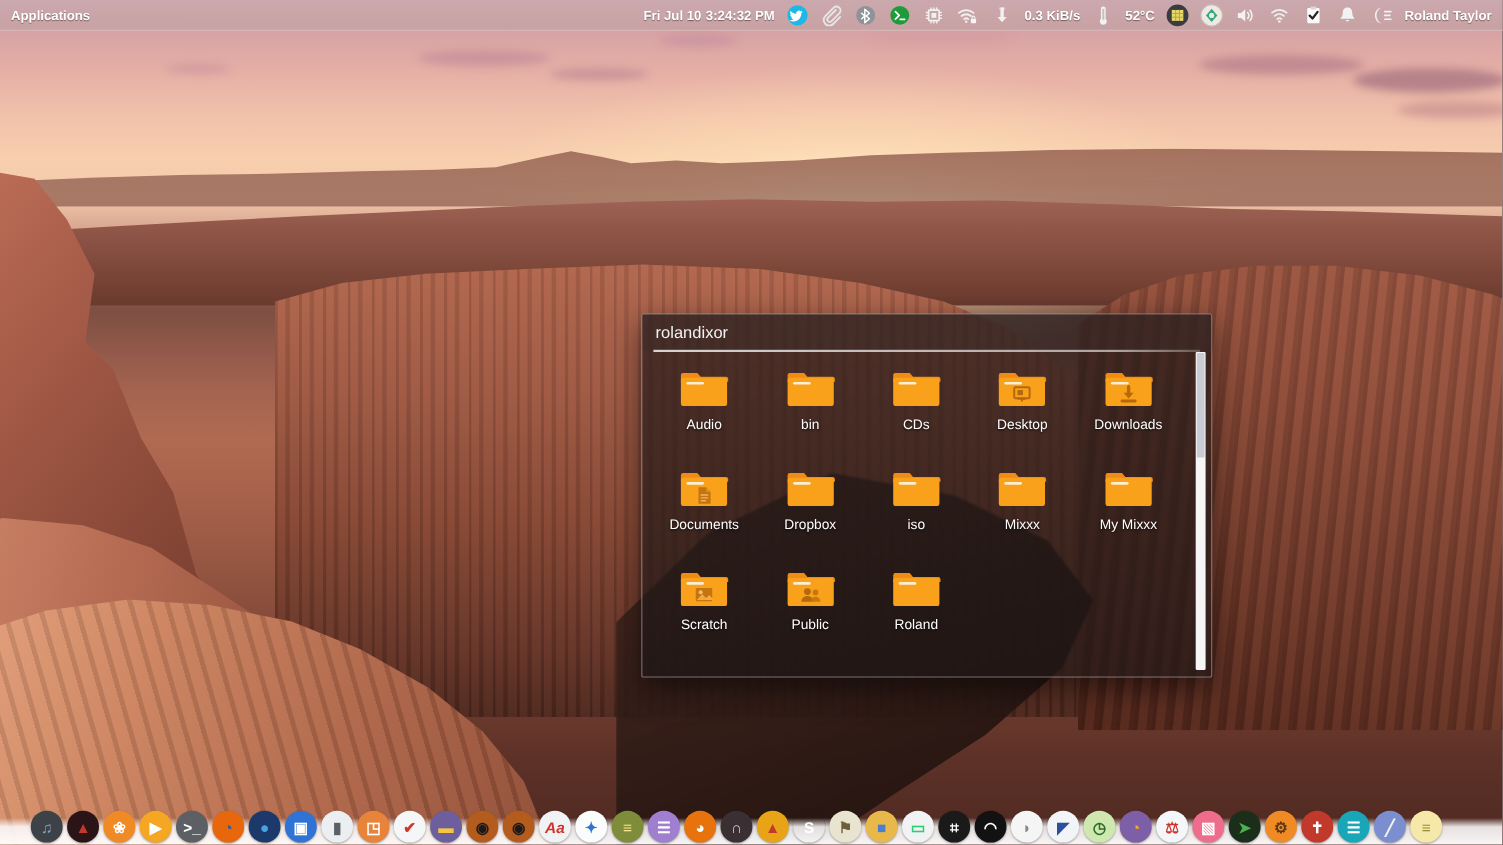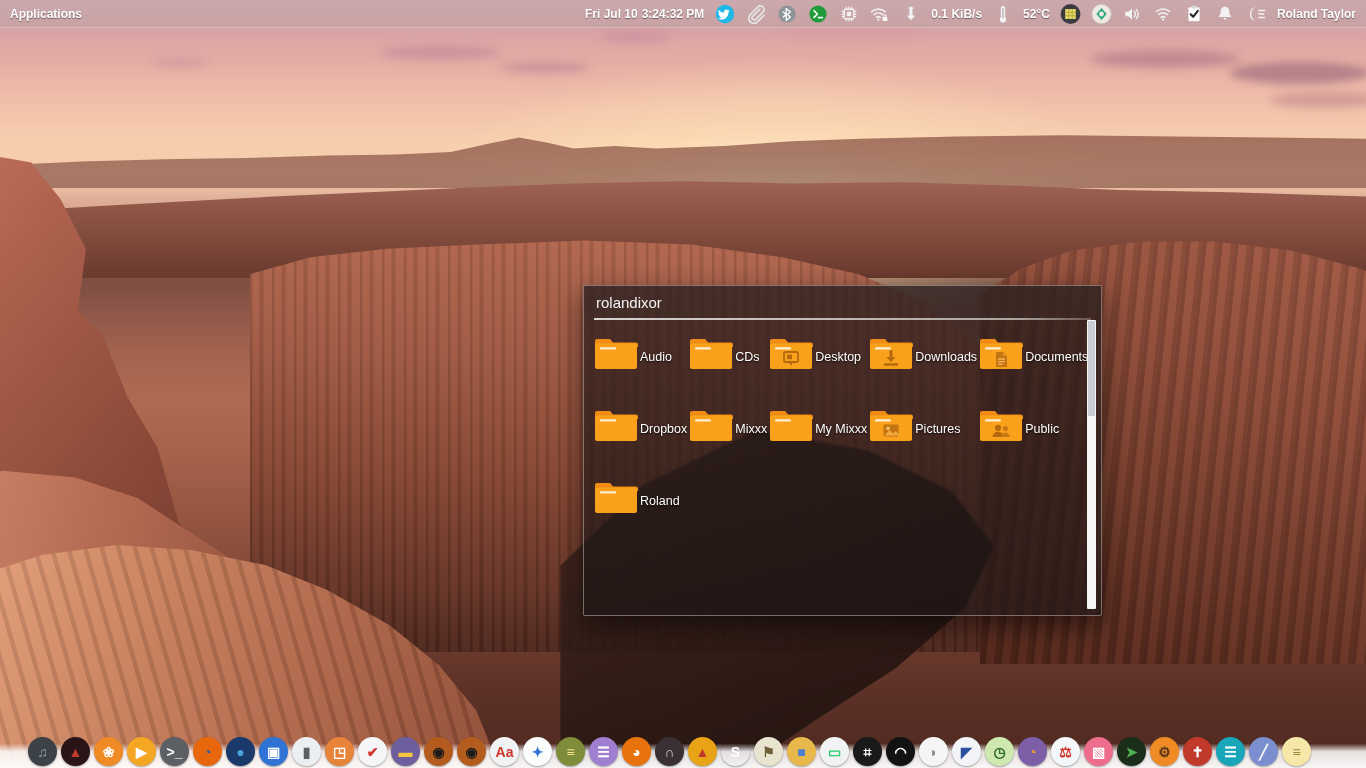--- a/index.html
+++ b/index.html
@@ -242,21 +242,21 @@
     overflow: hidden;
   }
   #icon-grid {
     display: grid;
     grid-template-columns: repeat(5, 1fr);
     row-gap: 29px;
     width: 482px;
   }
   .file-item {
     display: flex;
-    flex-direction: row;
+    flex-direction: column;
     align-items: center;
     cursor: default;
     padding: 2px 0 1px 0;
     border-radius: 3px;
   }
 
   .folder-icon {
     width: 48px; height: 40px;
     position: relative;
   }
@@ -428,21 +428,21 @@
     <div class="panel-item">
       <span class="panel-icon">
         <svg width="20" height="20" viewBox="0 0 20 20">
           <rect x="7.2" y="2.6" width="5.6" height="2.6" rx=".6" fill="#d6d6d6" opacity=".75"></rect>
           <path d="M10 4.2v8.2" stroke="#f2f2f2" stroke-width="3.1" stroke-linecap="round" fill="none"></path>
           <path d="M5.8 11.4 10 16.2l4.2-4.8z" fill="#f2f2f2"></path>
         </svg>
       </span>
     </div>
 
-    <div class="panel-item">0.1 KiB/s</div>
+    <div class="panel-item">0.3 KiB/s</div>
 
     <div class="panel-item">
       <span class="panel-icon">
         <svg width="14" height="20" viewBox="0 0 14 20">
           <rect x="4.8" y="2" width="4.4" height="12" rx="2.2" fill="#f2f2f2"></rect>
           <circle cx="7" cy="15.4" r="3.1" fill="#f2f2f2"></circle>
           <rect x="6.1" y="4" width="1.8" height="10" fill="#9a9a9a" opacity=".55"></rect>
         </svg>
       </span>
     </div>
@@ -538,20 +538,30 @@
           <span class="folder-icon">
             <svg width="48" height="40" viewBox="0 0 48 40">
               <path d="M3 7a2 2 0 0 1 2-2h13l3 3.6h23a2 2 0 0 1 2 2V13H3z" fill="#f08c16"></path>
               <path d="M3 11.4a2 2 0 0 1 2-2h38a2 2 0 0 1 2 2V33a2 2 0 0 1-2 2H5a2 2 0 0 1-2-2z" fill="#f9a11b"></path>
               <rect x="8" y="13.2" width="16" height="2.4" rx="1.2" fill="#ffffff" opacity=".82"></rect>
             </svg>
           </span>
           <span class="file-label">Audio</span>
         </div>
 
+        <div class="file-item">
+          <span class="folder-icon">
+            <svg width="48" height="40" viewBox="0 0 48 40">
+              <path d="M3 7a2 2 0 0 1 2-2h13l3 3.6h23a2 2 0 0 1 2 2V13H3z" fill="#f08c16"></path>
+              <path d="M3 11.4a2 2 0 0 1 2-2h38a2 2 0 0 1 2 2V33a2 2 0 0 1-2 2H5a2 2 0 0 1-2-2z" fill="#f9a11b"></path>
+              <rect x="8" y="13.2" width="16" height="2.4" rx="1.2" fill="#ffffff" opacity=".82"></rect>
+            </svg>
+          </span>
+          <span class="file-label">bin</span>
+        </div>
 
         <div class="file-item">
           <span class="folder-icon">
             <svg width="48" height="40" viewBox="0 0 48 40">
               <path d="M3 7a2 2 0 0 1 2-2h13l3 3.6h23a2 2 0 0 1 2 2V13H3z" fill="#f08c16"></path>
               <path d="M3 11.4a2 2 0 0 1 2-2h38a2 2 0 0 1 2 2V33a2 2 0 0 1-2 2H5a2 2 0 0 1-2-2z" fill="#f9a11b"></path>
               <rect x="8" y="13.2" width="16" height="2.4" rx="1.2" fill="#ffffff" opacity=".82"></rect>
             </svg>
           </span>
           <span class="file-label">CDs</span>
@@ -606,20 +616,30 @@
           <span class="folder-icon">
             <svg width="48" height="40" viewBox="0 0 48 40">
               <path d="M3 7a2 2 0 0 1 2-2h13l3 3.6h23a2 2 0 0 1 2 2V13H3z" fill="#f08c16"></path>
               <path d="M3 11.4a2 2 0 0 1 2-2h38a2 2 0 0 1 2 2V33a2 2 0 0 1-2 2H5a2 2 0 0 1-2-2z" fill="#f9a11b"></path>
               <rect x="8" y="13.2" width="16" height="2.4" rx="1.2" fill="#ffffff" opacity=".82"></rect>
             </svg>
           </span>
           <span class="file-label">Dropbox</span>
         </div>
 
+        <div class="file-item">
+          <span class="folder-icon">
+            <svg width="48" height="40" viewBox="0 0 48 40">
+              <path d="M3 7a2 2 0 0 1 2-2h13l3 3.6h23a2 2 0 0 1 2 2V13H3z" fill="#f08c16"></path>
+              <path d="M3 11.4a2 2 0 0 1 2-2h38a2 2 0 0 1 2 2V33a2 2 0 0 1-2 2H5a2 2 0 0 1-2-2z" fill="#f9a11b"></path>
+              <rect x="8" y="13.2" width="16" height="2.4" rx="1.2" fill="#ffffff" opacity=".82"></rect>
+            </svg>
+          </span>
+          <span class="file-label">iso</span>
+        </div>
 
         <div class="file-item">
           <span class="folder-icon">
             <svg width="48" height="40" viewBox="0 0 48 40">
               <path d="M3 7a2 2 0 0 1 2-2h13l3 3.6h23a2 2 0 0 1 2 2V13H3z" fill="#f08c16"></path>
               <path d="M3 11.4a2 2 0 0 1 2-2h38a2 2 0 0 1 2 2V33a2 2 0 0 1-2 2H5a2 2 0 0 1-2-2z" fill="#f9a11b"></path>
               <rect x="8" y="13.2" width="16" height="2.4" rx="1.2" fill="#ffffff" opacity=".82"></rect>
             </svg>
           </span>
           <span class="file-label">Mixxx</span>
@@ -641,21 +661,21 @@
           <span class="folder-icon">
             <svg width="48" height="40" viewBox="0 0 48 40">
               <path d="M3 7a2 2 0 0 1 2-2h13l3 3.6h23a2 2 0 0 1 2 2V13H3z" fill="#f08c16"></path>
               <path d="M3 11.4a2 2 0 0 1 2-2h38a2 2 0 0 1 2 2V33a2 2 0 0 1-2 2H5a2 2 0 0 1-2-2z" fill="#f9a11b"></path>
               <rect x="8" y="13.2" width="16" height="2.4" rx="1.2" fill="#ffffff" opacity=".82"></rect>
               <rect x="16.5" y="18.5" width="15" height="12" rx="1" fill="#c47410"></rect>
               <circle cx="21" cy="22.4" r="1.8" fill="#f6c06a"></circle>
               <path d="M17.5 29.5 22.4 24l3.4 3.6 3-2.6 4.2 4.5z" fill="#f3a93c"></path>
             </svg>
           </span>
-          <span class="file-label">Pictures</span>
+          <span class="file-label">Scratch</span>
         </div>
 
         <div class="file-item">
           <span class="folder-icon">
             <svg width="48" height="40" viewBox="0 0 48 40">
               <path d="M3 7a2 2 0 0 1 2-2h13l3 3.6h23a2 2 0 0 1 2 2V13H3z" fill="#f08c16"></path>
               <path d="M3 11.4a2 2 0 0 1 2-2h38a2 2 0 0 1 2 2V33a2 2 0 0 1-2 2H5a2 2 0 0 1-2-2z" fill="#f9a11b"></path>
               <rect x="8" y="13.2" width="16" height="2.4" rx="1.2" fill="#ffffff" opacity=".82"></rect>
               <circle cx="21" cy="21.8" r="3.1" fill="#b5690c"></circle>
               <path d="M15.6 31c0-3.2 2.4-5.2 5.4-5.2s5.4 2 5.4 5.2z" fill="#b5690c"></path>
@@ -752,21 +772,21 @@
             <span class="glyph" style="color: rgb(26, 26, 26);">◉</span>
           </div>
         </div>
         <div class="dock-item" title="Screencast">
           <div class="dock-icon" style="background: rgb(179, 92, 30);">
             <span class="glyph" style="color: rgb(26, 26, 26);">◉</span>
           </div>
         </div>
         <div class="dock-item" title="Font Viewer">
           <div class="dock-icon" style="background: rgb(240, 242, 243);">
-            <span class="glyph" style="color: rgb(208, 53, 43);">Aa</span>
+            <span class="glyph" style="color: rgb(208, 53, 43); font-style: italic;">Aa</span>
           </div>
         </div>
         <div class="dock-item" title="Color Picker">
           <div class="dock-icon" style="background: rgb(251, 252, 252);">
             <span class="glyph" style="color: rgb(47, 115, 212);">✦</span>
           </div>
         </div>
         <div class="dock-item" title="Spreadsheet">
           <div class="dock-icon" style="background: rgb(127, 140, 58);">
             <span class="glyph" style="color: rgb(246, 229, 141);">≡</span>

